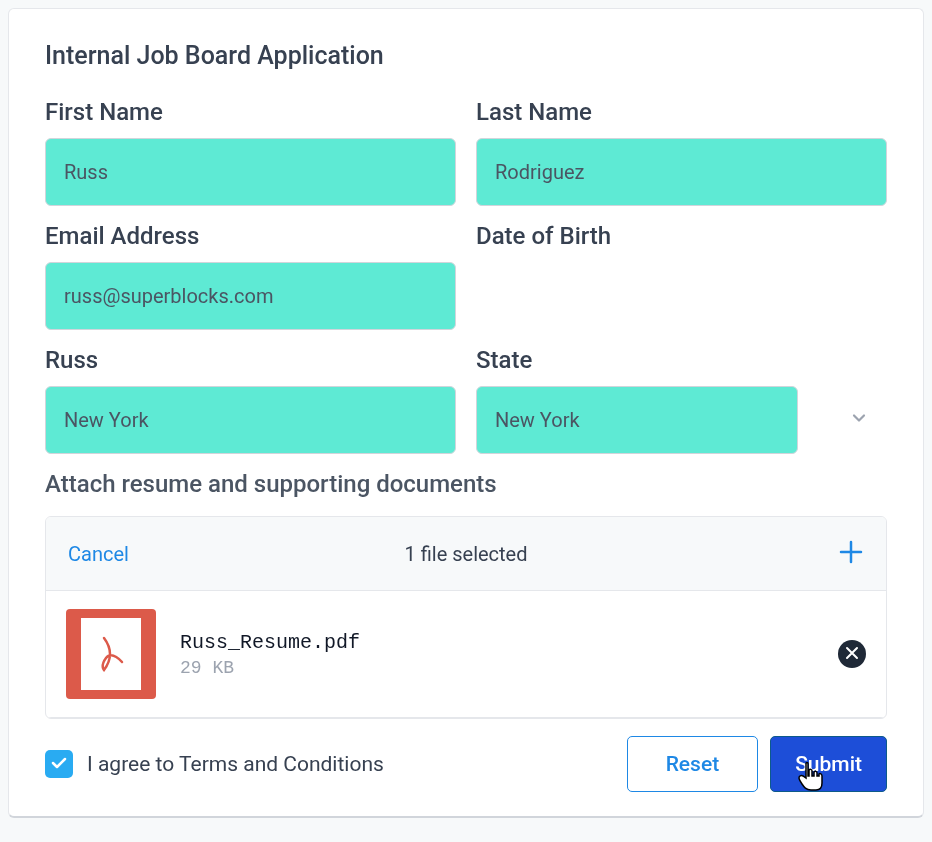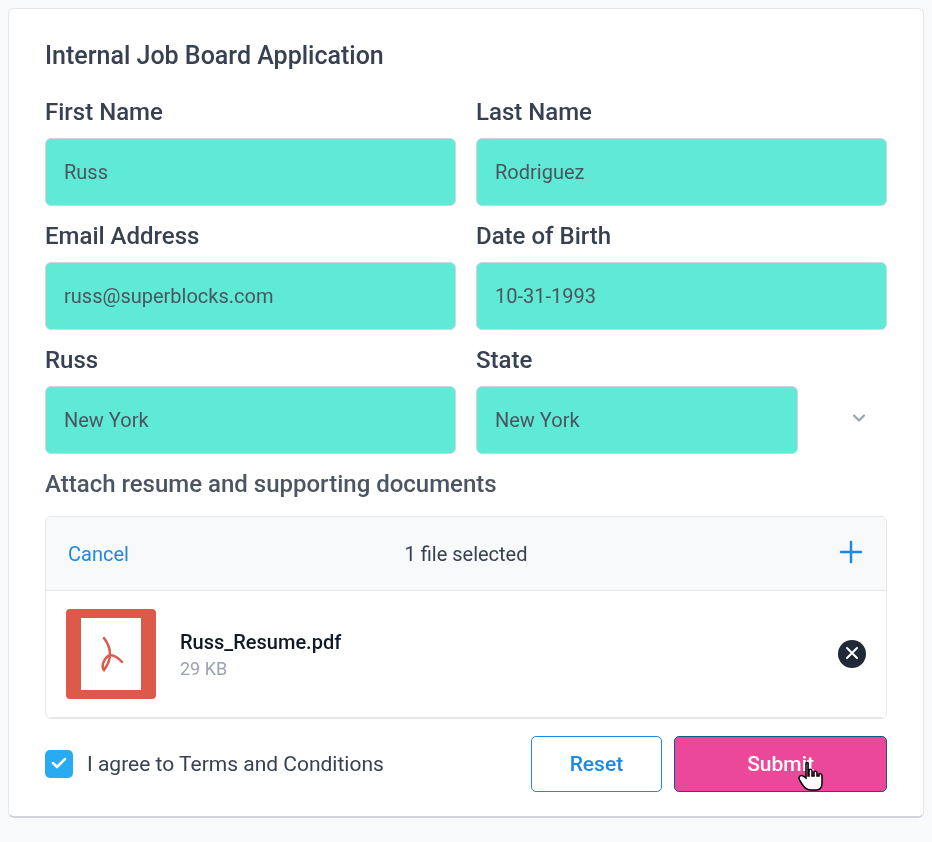--- a/index.html
+++ b/index.html
@@ -144,20 +144,21 @@
     .pdf-inner {
       width: 60px;
       height: 72px;
       background: #ffffff;
       display: flex;
       align-items: center;
       justify-content: center;
     }
     .file-info {
       flex: 1;
+      font-family: Liberation Mono, monospace;
     }
     .file-name {
       font-size: 20px;
       font-weight: 500;
       color: #111827;
       margin-bottom: 4px;
     }
     .file-size {
       font-size: 18px;
       color: #9ca3af;
@@ -215,25 +216,25 @@
       display: flex;
       align-items: center;
       justify-content: center;
     }
     .btn-reset {
       background: #ffffff;
       border: 1.5px solid #1e88e5;
       color: #1e88e5;
     }
     .btn-submit {
-      background: #ec4899;
+      background: #1d4ed8;
       border: 1px solid #0d5a8a;
       color: #ffffff;
       position: relative;
-      padding: 0 72px;
+      padding: 0 24px;
     }
     .cursor-hand {
       position: absolute;
       bottom: -10px;
       right: 60px;
       pointer-events: none;
     }
   </style>
 </head>
 <body>
@@ -252,21 +253,20 @@
     </div>
   </div>
 
   <div class="form-row">
     <div class="form-group">
       <label class="form-label">Email Address</label>
       <input class="form-input" type="text" value="russ@superblocks.com" style="">
     </div>
     <div class="form-group">
       <label class="form-label">Date of Birth</label>
-      <input class="form-input" type="text" value="10-31-1993" style="">
     </div>
   </div>
 
   <div class="form-row">
     <div class="form-group">
       <label class="form-label">Russ</label>
       <input class="form-input" type="text" value="New York" style="">
     </div>
     <div class="form-group">
       <label class="form-label">State</label>

